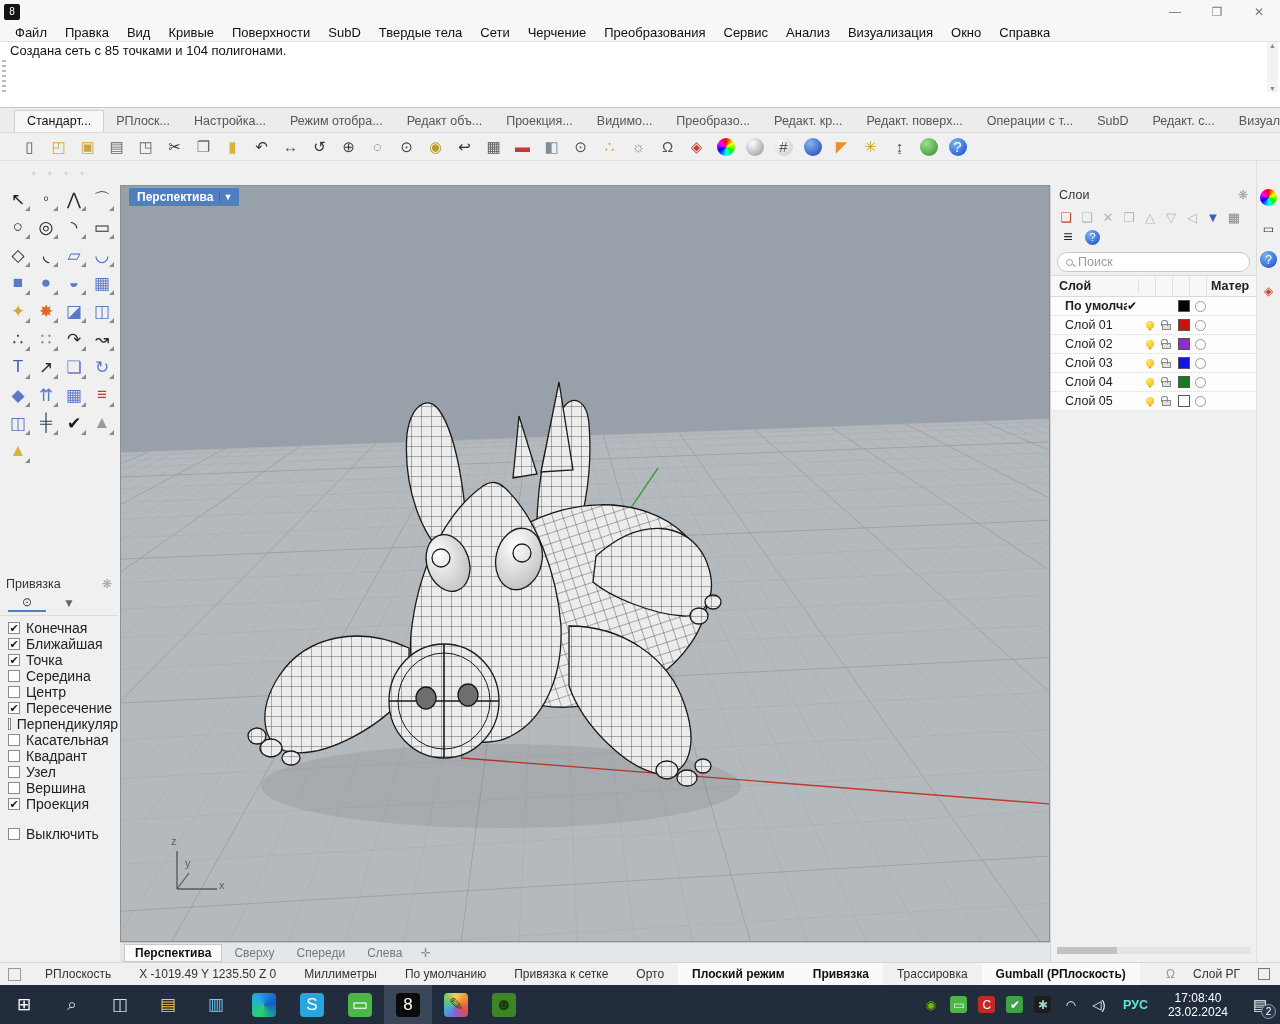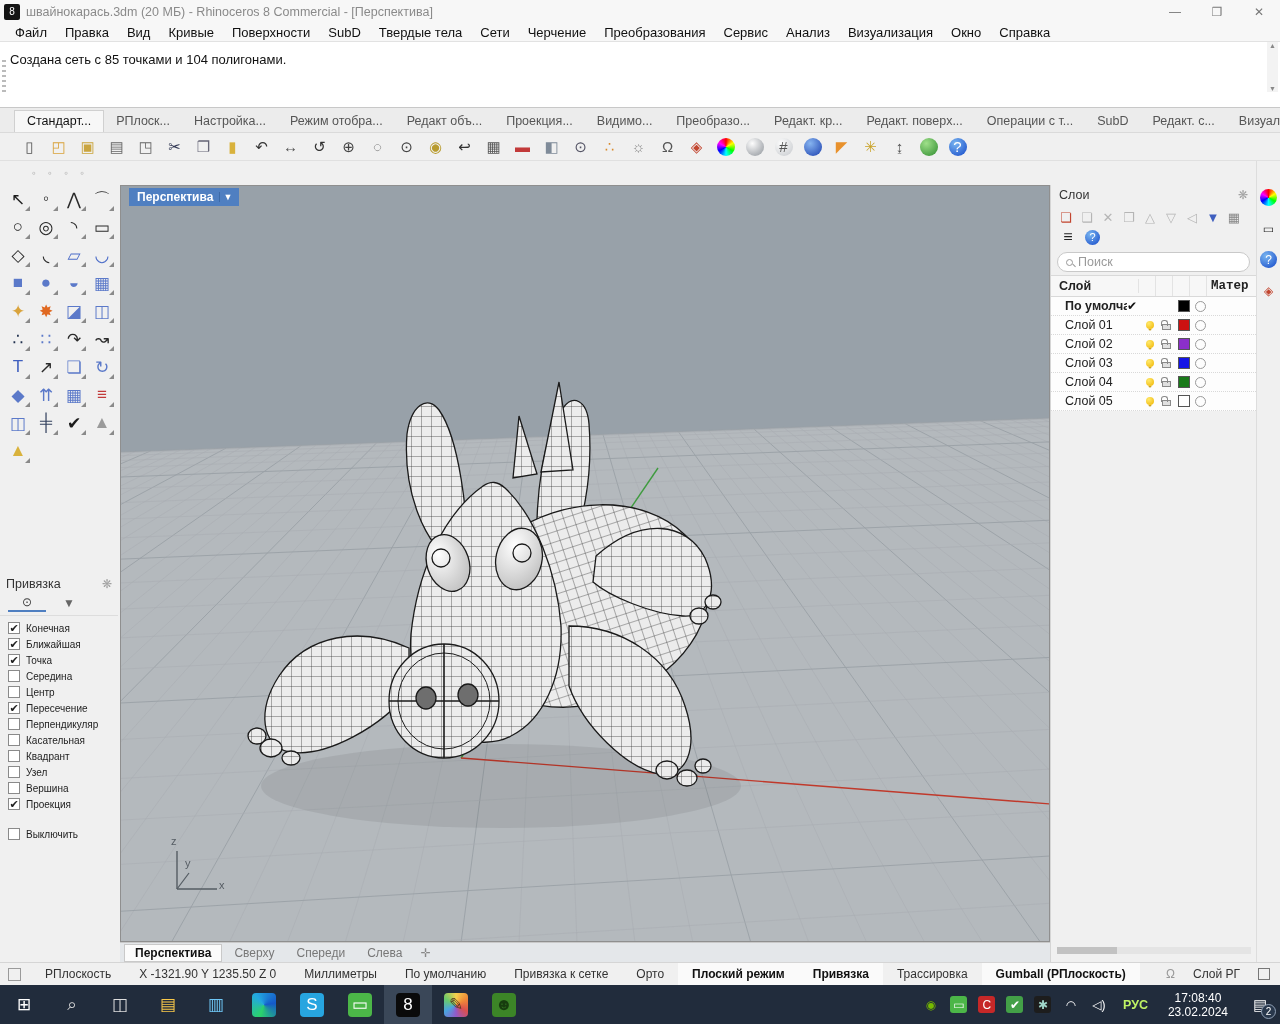--- a/index.html
+++ b/index.html
@@ -16,21 +16,21 @@
   #win-controls .wbtn { width:42px; height:23px; display:flex; align-items:center;
     justify-content:center; color:#777; font-size:12px; }
 
   
   #menubar { position:absolute; left:0; top:23px; width:1280px; height:19px;
     background:#f7f7f7; display:flex; align-items:center; padding-left:6px; border-bottom:1px solid #e2e2e2;}
   #menubar .mitem { padding:0 9px; font-size:13px; color:#111; }
 
   
   #cmdarea { position:absolute; left:0; top:42px; width:1280px; height:66px; background:#fff; border-bottom:1px solid #c8c8c8;}
-  #cmd-history { position:absolute; left:10px; top:10px; right:16px; }
+  #cmd-history { position:absolute; left:10px; top:1px; right:16px; }
   #cmd-history .cline { font-size:13px; color:#111; height:15.5px; line-height:15.5px; white-space:nowrap; }
   #cmd-prompt { position:absolute; left:10px; top:50px; font-size:13px; font-weight:bold; color:#111; border-top:1px solid #e0e0e0; width:1254px; line-height:16px;}
   #cmd-scroll { position:absolute; right:2px; top:0; width:11px; height:50px; background:#f3f3f3;
     display:flex; flex-direction:column; justify-content:space-between; align-items:center; font-size:7px; color:#888;}
   #cmd-grip { position:absolute; left:2px; top:18px; width:4px; height:32px;
     background:repeating-linear-gradient(#bbb 0 2px, transparent 2px 5px); }
 
   
   #tabsrow { position:absolute; left:0; top:108px; width:1280px; height:25px; background:#ececec;
     display:flex; align-items:flex-end; padding-left:14px; border-bottom:1px solid #dadada;}
@@ -61,21 +61,21 @@
   #osnap .phead { display:flex; align-items:center; font-size:12.5px; color:#333;
     padding:2px 6px; }
   #osnap .phead .gear { margin-left:auto; color:#a0a0a0; font-size:12px;}
   #osnap .ptabs { display:flex; gap:4px; padding:1px 8px 3px 8px; border-bottom:1px solid #ddd; margin-bottom:4px;}
   #osnap .ptab { width:38px; height:18px; display:flex; align-items:center; justify-content:center;
     font-size:12px; color:#555; }
   #osnap .ptab.active { border-bottom:2px solid #4f7fc1; }
   .osrow { display:flex; align-items:center; gap:6px; padding:1px 0 1px 8px; height:16px;}
   .osrow .cb { width:12px; height:12px; border:1px solid #8a8a8a; background:#fff; font-size:11px;
     line-height:10px; text-align:center; color:#222; }
-  .osrow .oslabel { font-size:10px; color:#222; }
+  .osrow .oslabel { font-size:14px; color:#222; }
   #osnap .disable-row { margin-top:14px; }
 
   
   #viewport { position:absolute; left:120px; top:24px; width:930px; height:757px;
     border:1px solid #8f8f8f; background:#98a1a9; overflow:hidden;}
   #vp-svg { position:absolute; left:0; top:0; }
   #vp-label { position:absolute; left:8px; top:2px; height:18px; background:#4f7fc1; color:#fff;
     display:flex; align-items:center; font-size:12px; font-weight:bold; padding:0 4px 0 8px; }
   #vp-label .dd { margin-left:6px; border-left:1px solid #3c6aa8; padding:0 3px; font-size:9px; }
   #vp-axis { position:absolute; left:38px; bottom:42px; width:70px; height:60px; color:#555c63; font-size:11px;}
@@ -100,21 +100,21 @@
   #layer-search { margin:3px 6px; height:20px; background:#fff; border:1px solid #c9c9c9; border-radius:10px;
     display:flex; align-items:center; gap:5px; padding:0 8px; }
   #layer-search .ph { color:#9a9a9a; font-size:12.5px; }
   .mag { width:7px; height:7px; border:1.4px solid #999; border-radius:50%; position:relative; flex:none;}
   .mag::after { content:""; position:absolute; width:4px; height:1.4px; background:#999;
     right:-3.5px; bottom:-1.5px; transform:rotate(45deg); }
   #layer-table-head { display:flex; align-items:center; height:22px; border-top:1px solid #d9d9d9;
     border-bottom:1px solid #d9d9d9; background:#f7f7f7; font-size:12.5px; font-weight:bold; color:#222;}
   #layer-table-head .c-name { width:88px; padding-left:8px; border-right:1px solid #e3e3e3;}
   #layer-table-head .c-sm { width:17px; height:100%; border-right:1px solid #e3e3e3; }
-  #layer-table-head .c-mat { flex:1; padding-left:4px;font-family:Liberation Mono, monospace; }
+  #layer-table-head .c-mat { flex:1; padding-left:4px; }
   .lrow { display:flex; align-items:center; height:19px; border-bottom:1px dotted #d9d9d9;
     background:#fdfdfd; font-size:12.5px; color:#222;}
   .lrow .c-name { width:76px; padding-left:14px; white-space:nowrap; overflow:hidden;}
   .lrow.current .c-name { font-weight:bold; }
   .lrow .c-mark { width:14px; font-size:12px; color:#111; }
   .lrow .c-ico { width:17px; display:flex; align-items:center; justify-content:center; }
   .bulb { width:8px; height:8px; border-radius:50%; background:radial-gradient(circle at 35% 30%,#ffe96b,#f0b400);
     box-shadow:0 4px 0 -2.5px #c9a227; }
   .lockico { position:relative; width:9px; height:6px; background:#e0e0e0; border:1px solid #8a8a8a; margin-top:4px;}
   .lockico::before { content:""; position:absolute; top:-5px; left:-2px; width:5px; height:5px;
@@ -144,34 +144,33 @@
   #taskbar { position:absolute; left:0; top:985px; width:1280px; height:39px; background:#212c3c;
     display:flex; align-items:center; }
   .app { width:48px; height:39px; display:flex; align-items:center; justify-content:center; position:relative; flex:none;}
   .app .glyph { width:24px; height:24px; border-radius:4px; display:flex; align-items:center;
     justify-content:center; font-size:17px; }
   .app.active { background:#3a4758; }
   #tray { margin-left:auto; display:flex; align-items:center; gap:4px; }
   .trayico { width:24px; height:24px; display:flex; align-items:center; justify-content:center; flex:none;}
   .trayico .glyph { width:17px; height:17px; border-radius:3px; display:flex; align-items:center;
     justify-content:center; font-size:12px; }
-  #lang { color:#bef264; font-size:12.5px; font-weight:bold; padding:0 8px; }
+  #lang { color:#5eead4; font-size:12.5px; font-weight:bold; padding:0 8px; }
   #clock { color:#fff; font-size:12px; text-align:center; line-height:14px; padding:0 8px; }
   #notif { position:relative; width:40px; height:39px; display:flex; align-items:center; justify-content:center;}
   #notif .bubble { color:#fff; font-size:15px; }
   #notif .badge { position:absolute; right:4px; bottom:5px; width:15px; height:15px; border-radius:50%;
     background:#29384c; border:1px solid #90a0b5; color:#fff; font-size:10px; display:flex;
     align-items:center; justify-content:center; }
 </style>
 </head>
 <body>
 
 <div id="titlebar">
   <span id="app-icon">8</span>
-  <span id="win-title">швайнокарась.3dm (20 МБ) - Rhinoceros 8 Commercial - [Перспектива]</span>
   <div id="win-controls">
     <span class="wbtn">—</span>
     <span class="wbtn">❐</span>
     <span class="wbtn">✕</span>
   </div>
 </div>
 
 <div id="menubar">
 
 <span class="mitem">Файл</span>
@@ -945,21 +944,21 @@
   <span class="sq"></span>
   <span id="status-items" style="display:flex;height:100%;align-items:center;flex:1">
 
       <span class="sitem">
 
         <span>РПлоскость</span>
       </span>
 
       <span class="sitem">
 
-        <span>X -1321.90 Y 1235.50 Z 0</span>
+        <span>X -1019.49 Y 1235.50 Z 0</span>
       </span>
 
       <span class="sitem">
 
         <span>Миллиметры</span>
       </span>
 
       <span class="sitem">
 
         <span class="swatch-item">По умолчанию</span>

